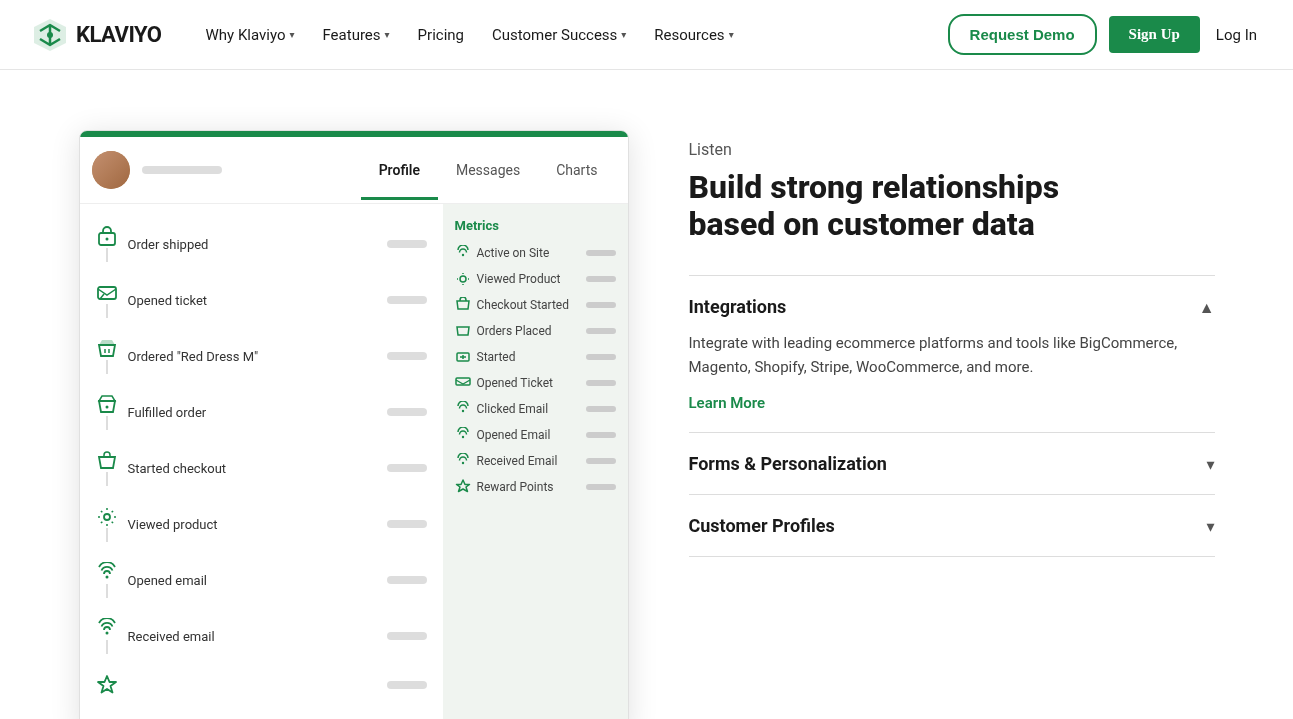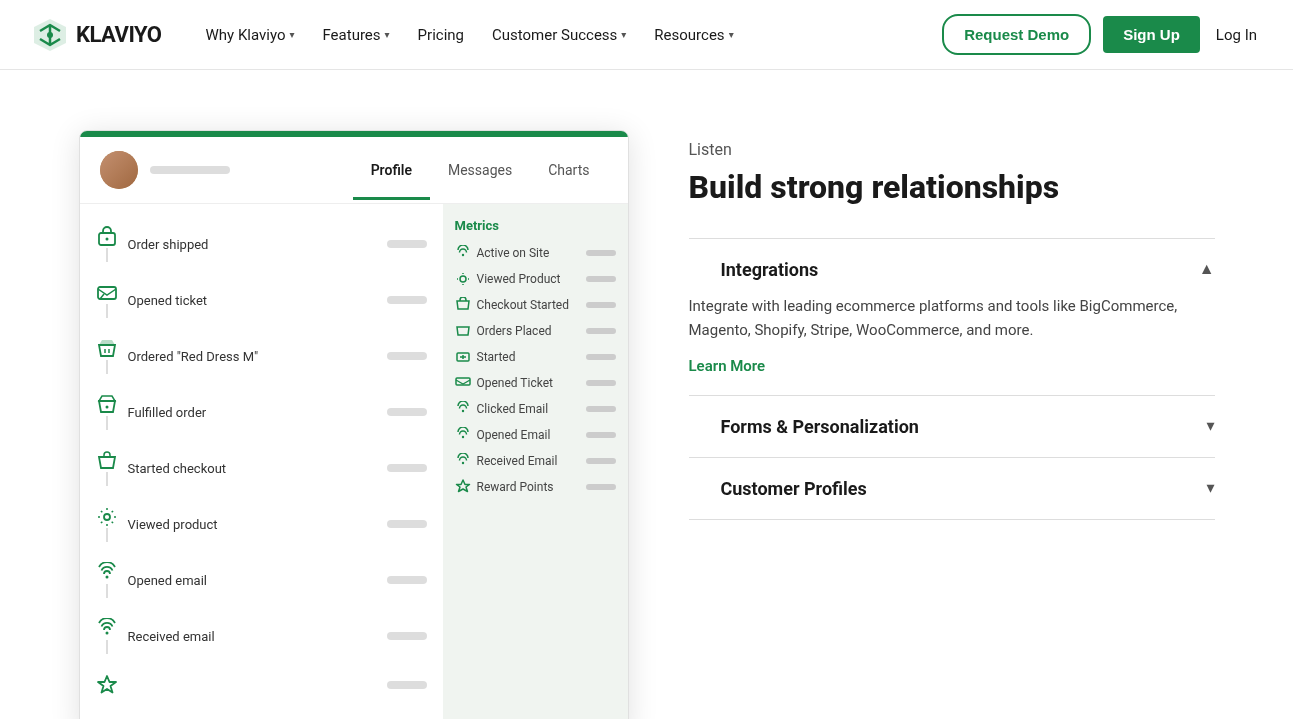--- a/index.html
+++ b/index.html
@@ -20,36 +20,36 @@
       border-radius: 4px;
     }
     .nav-chevron { font-size: 10px; color: #555; }
     .nav-actions { display: flex; align-items: center; gap: 12px; }
     .btn-request-demo {
       padding: 10px 20px; border: 2px solid #1a8a4a; border-radius: 16px;
       color: #1a8a4a; font-size: 15px; font-weight: 600; background: #fff; cursor: pointer;
     }
     .btn-signup {
       padding: 10px 20px; border: none; border-radius: 4px;
-      background: #1a8a4a; color: #fff; font-size: 15px; font-weight: 600; cursor: pointer;
+      background: #1a8a4a; color: #fff; font-size: 15px; font-weight: 600; cursor: pointer; font-family: Liberation Serif, serif;
     }
     .btn-login { font-size: 15px; color: #1a1a1a; text-decoration: none; padding: 8px 4px; cursor: pointer; }
 
     
     .main { display: flex; max-width: 1200px; margin: 0 auto; padding: 60px 32px 40px; gap: 60px; }
 
     
     .mockup-container { flex: 0 0 550px; }
     .mockup-window {
       border-radius: 8px; overflow: hidden; box-shadow: 0 4px 30px rgba(0,0,0,0.12);
       border: 1px solid #e0e0e0;
     }
     .mockup-top-bar { height: 6px; background: #1a8a4a; }
     .mockup-header {
-      display: flex; align-items: center; padding: 14px 20px; border-bottom: 1px solid #eee;
+      display: flex; align-items: center; padding: 14px 12px; border-bottom: 1px solid #eee;
       background: #fff;
     }
     .mockup-avatar {
       width: 38px; height: 38px; border-radius: 50%; background: #b5855a;
       overflow: hidden; margin-right: 12px; flex-shrink: 0;
     }
     .mockup-avatar-inner {
       width: 100%; height: 100%; background: linear-gradient(135deg, #c49070 0%, #a06840 100%);
       border-radius: 50%;
     }
@@ -85,21 +85,21 @@
 
     
     .content-right { flex: 1; padding-top: 10px; }
     .listen-label { font-size: 16px; color: #555; margin-bottom: 10px; }
     .main-heading { font-size: 32px; font-weight: 800; color: #1a1a1a; line-height: 1.15; margin-bottom: 32px; }
 
     .accordion-item {
       border-top: 1px solid #ddd; padding: 20px 0;
     }
     .accordion-item:last-child { border-bottom: 1px solid #ddd; }
-    .accordion-header { display: flex; align-items: flex-start; justify-content: space-between; cursor: pointer; margin-left: 32px; }
+    .accordion-header { display: flex; align-items: flex-end; justify-content: space-between; cursor: pointer; }
     .accordion-title { font-size: 18px; font-weight: 700; color: #1a1a1a; }
     .accordion-chevron { font-size: 16px; color: #555; }
     .accordion-body { margin-top: 14px; }
     .accordion-body p { font-size: 15px; color: #444; line-height: 1.6; margin-bottom: 14px; }
     .learn-more-link { font-size: 15px; color: #1a8a4a; font-weight: 600; text-decoration: none; cursor: pointer; }
   </style>
 </head>
 <body>
 
 <nav>
@@ -366,20 +366,21 @@
           </div>
         </div>
       </div>
     </div>
   </div>
 
   <div class="content-right">
     <p class="listen-label">Listen</p>
     <h1 class="main-heading">
       <span>Build strong relationships</span><br>
+      <span>based on customer data</span>
     </h1>
 
     <div class="accordion-item">
       <div class="accordion-header">
         <span class="accordion-title">Integrations</span>
         <span class="accordion-chevron">▲</span>
       </div>
       <div class="accordion-body">
         <p>Integrate with leading ecommerce platforms and tools like BigCommerce, Magento, Shopify, Stripe, WooCommerce, and more.</p>
         <a class="learn-more-link" href="#">Learn More</a>

